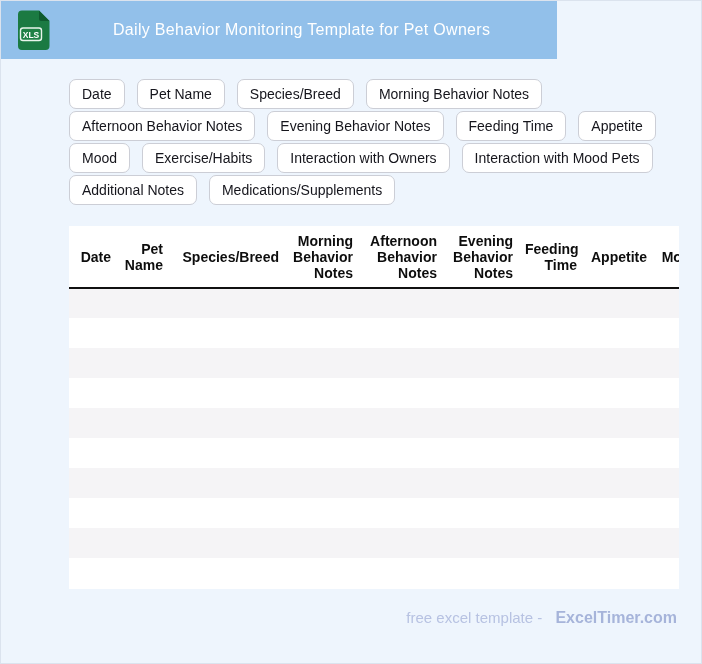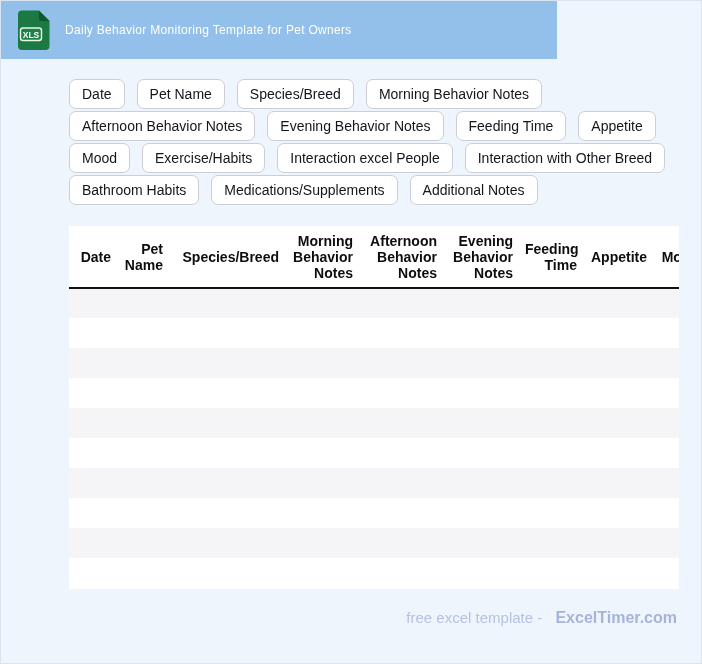--- a/index.html
+++ b/index.html
@@ -12,22 +12,23 @@
   }
   
   .titlebar{
     position:absolute;left:0;top:0;width:556px;height:58px;
     background:var(--header_bar,#92c0ea);
     display:flex;align-items:center;gap:15px;padding-left:16px;
     box-sizing:border-box;overflow:hidden;
   }
   .xls-icon{flex:0 0 auto;display:block;}
   .page-title{
-    color:#ffffff;font-size:12px;font-weight:500;letter-spacing:.3px;
+    color:#ffffff;font-size:16px;font-weight:500;letter-spacing:.3px;
     white-space:nowrap;
+    margin-left:48px;
   }
   
   .chips{position:absolute;left:68px;top:78px;width:616px;}
   .chip-row{display:flex;gap:12px;margin-bottom:2px;}
   .chip{
     display:inline-flex;align-items:center;height:28px;
     padding:0 12px;background:#ffffff;
     border:1px solid #ccced6;border-radius:7px;
     font-size:14px;color:#15151c;white-space:nowrap;
   }
@@ -79,27 +80,26 @@
       </div>
     <div class="chip-row">
         <span class="chip">Afternoon Behavior Notes</span>
         <span class="chip">Evening Behavior Notes</span>
         <span class="chip">Feeding Time</span>
         <span class="chip">Appetite</span>
       </div>
     <div class="chip-row">
         <span class="chip">Mood</span>
         <span class="chip">Exercise/Habits</span>
-        <span class="chip">Interaction excel People</span>
-        <span class="chip">Interaction with Other Breed</span>
+        <span class="chip">Interaction with Owners</span>
+        <span class="chip">Interaction with Mood Pets</span>
       </div>
     <div class="chip-row">
-        <span class="chip">Bathroom Habits</span>
+        <span class="chip">Additional Notes</span>
         <span class="chip">Medications/Supplements</span>
-        <span class="chip">Additional Notes</span>
       </div>
   </div>
 
   <div class="table-wrap">
     <table class="preview">
       <colgroup>
         <col style="width:48px">
           <col style="width:52px">
           <col style="width:116px">
         <col style="width:74px">

